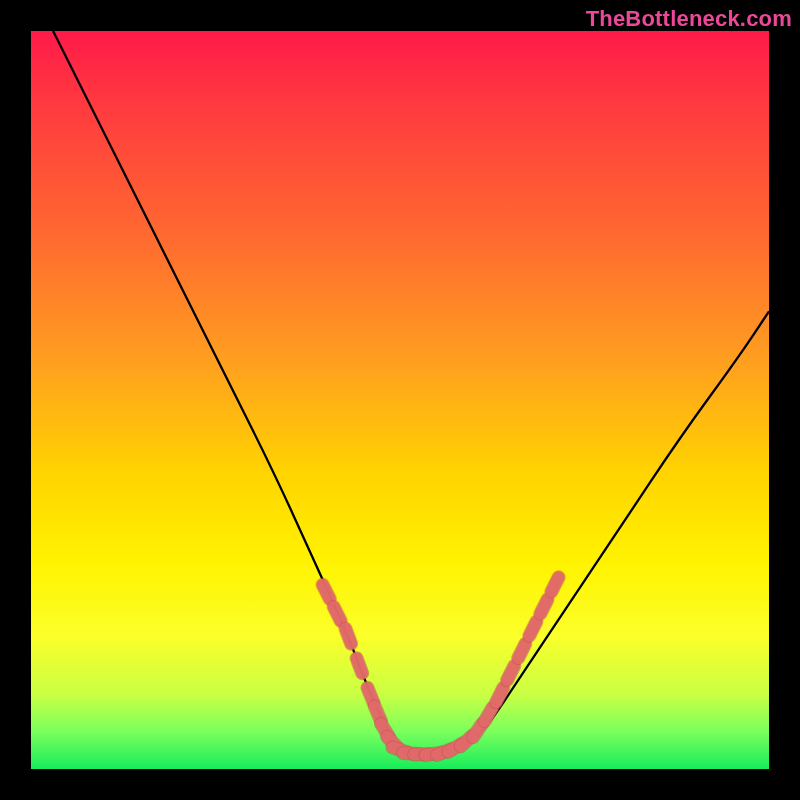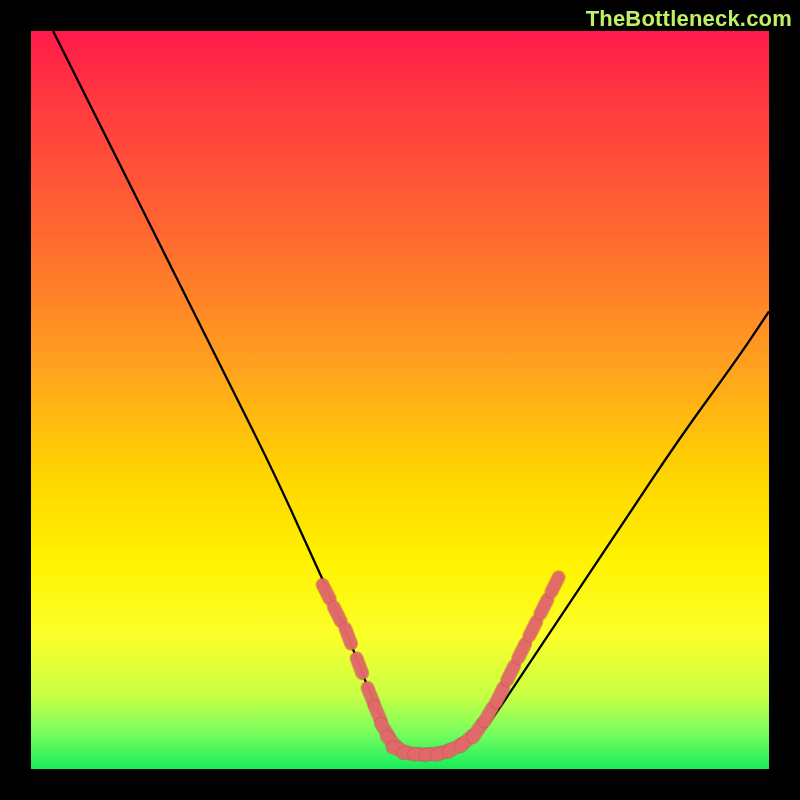--- a/index.html
+++ b/index.html
@@ -39,21 +39,21 @@
       #17ec5a 100%
     );
   }
   .watermark {
     position: absolute;
     top: 6px;
     right: 8px;
     font-family: Arial, Helvetica, sans-serif;
     font-size: 22px;
     font-weight: 600;
-    color: #bef264;
+    color: #ec4899;
     letter-spacing: 0.2px;
     user-select: none;
   }
   svg.curve {
     position: absolute;
     left: 31px;
     top: 31px;
     width: 738px;
     height: 738px;
     overflow: visible;

